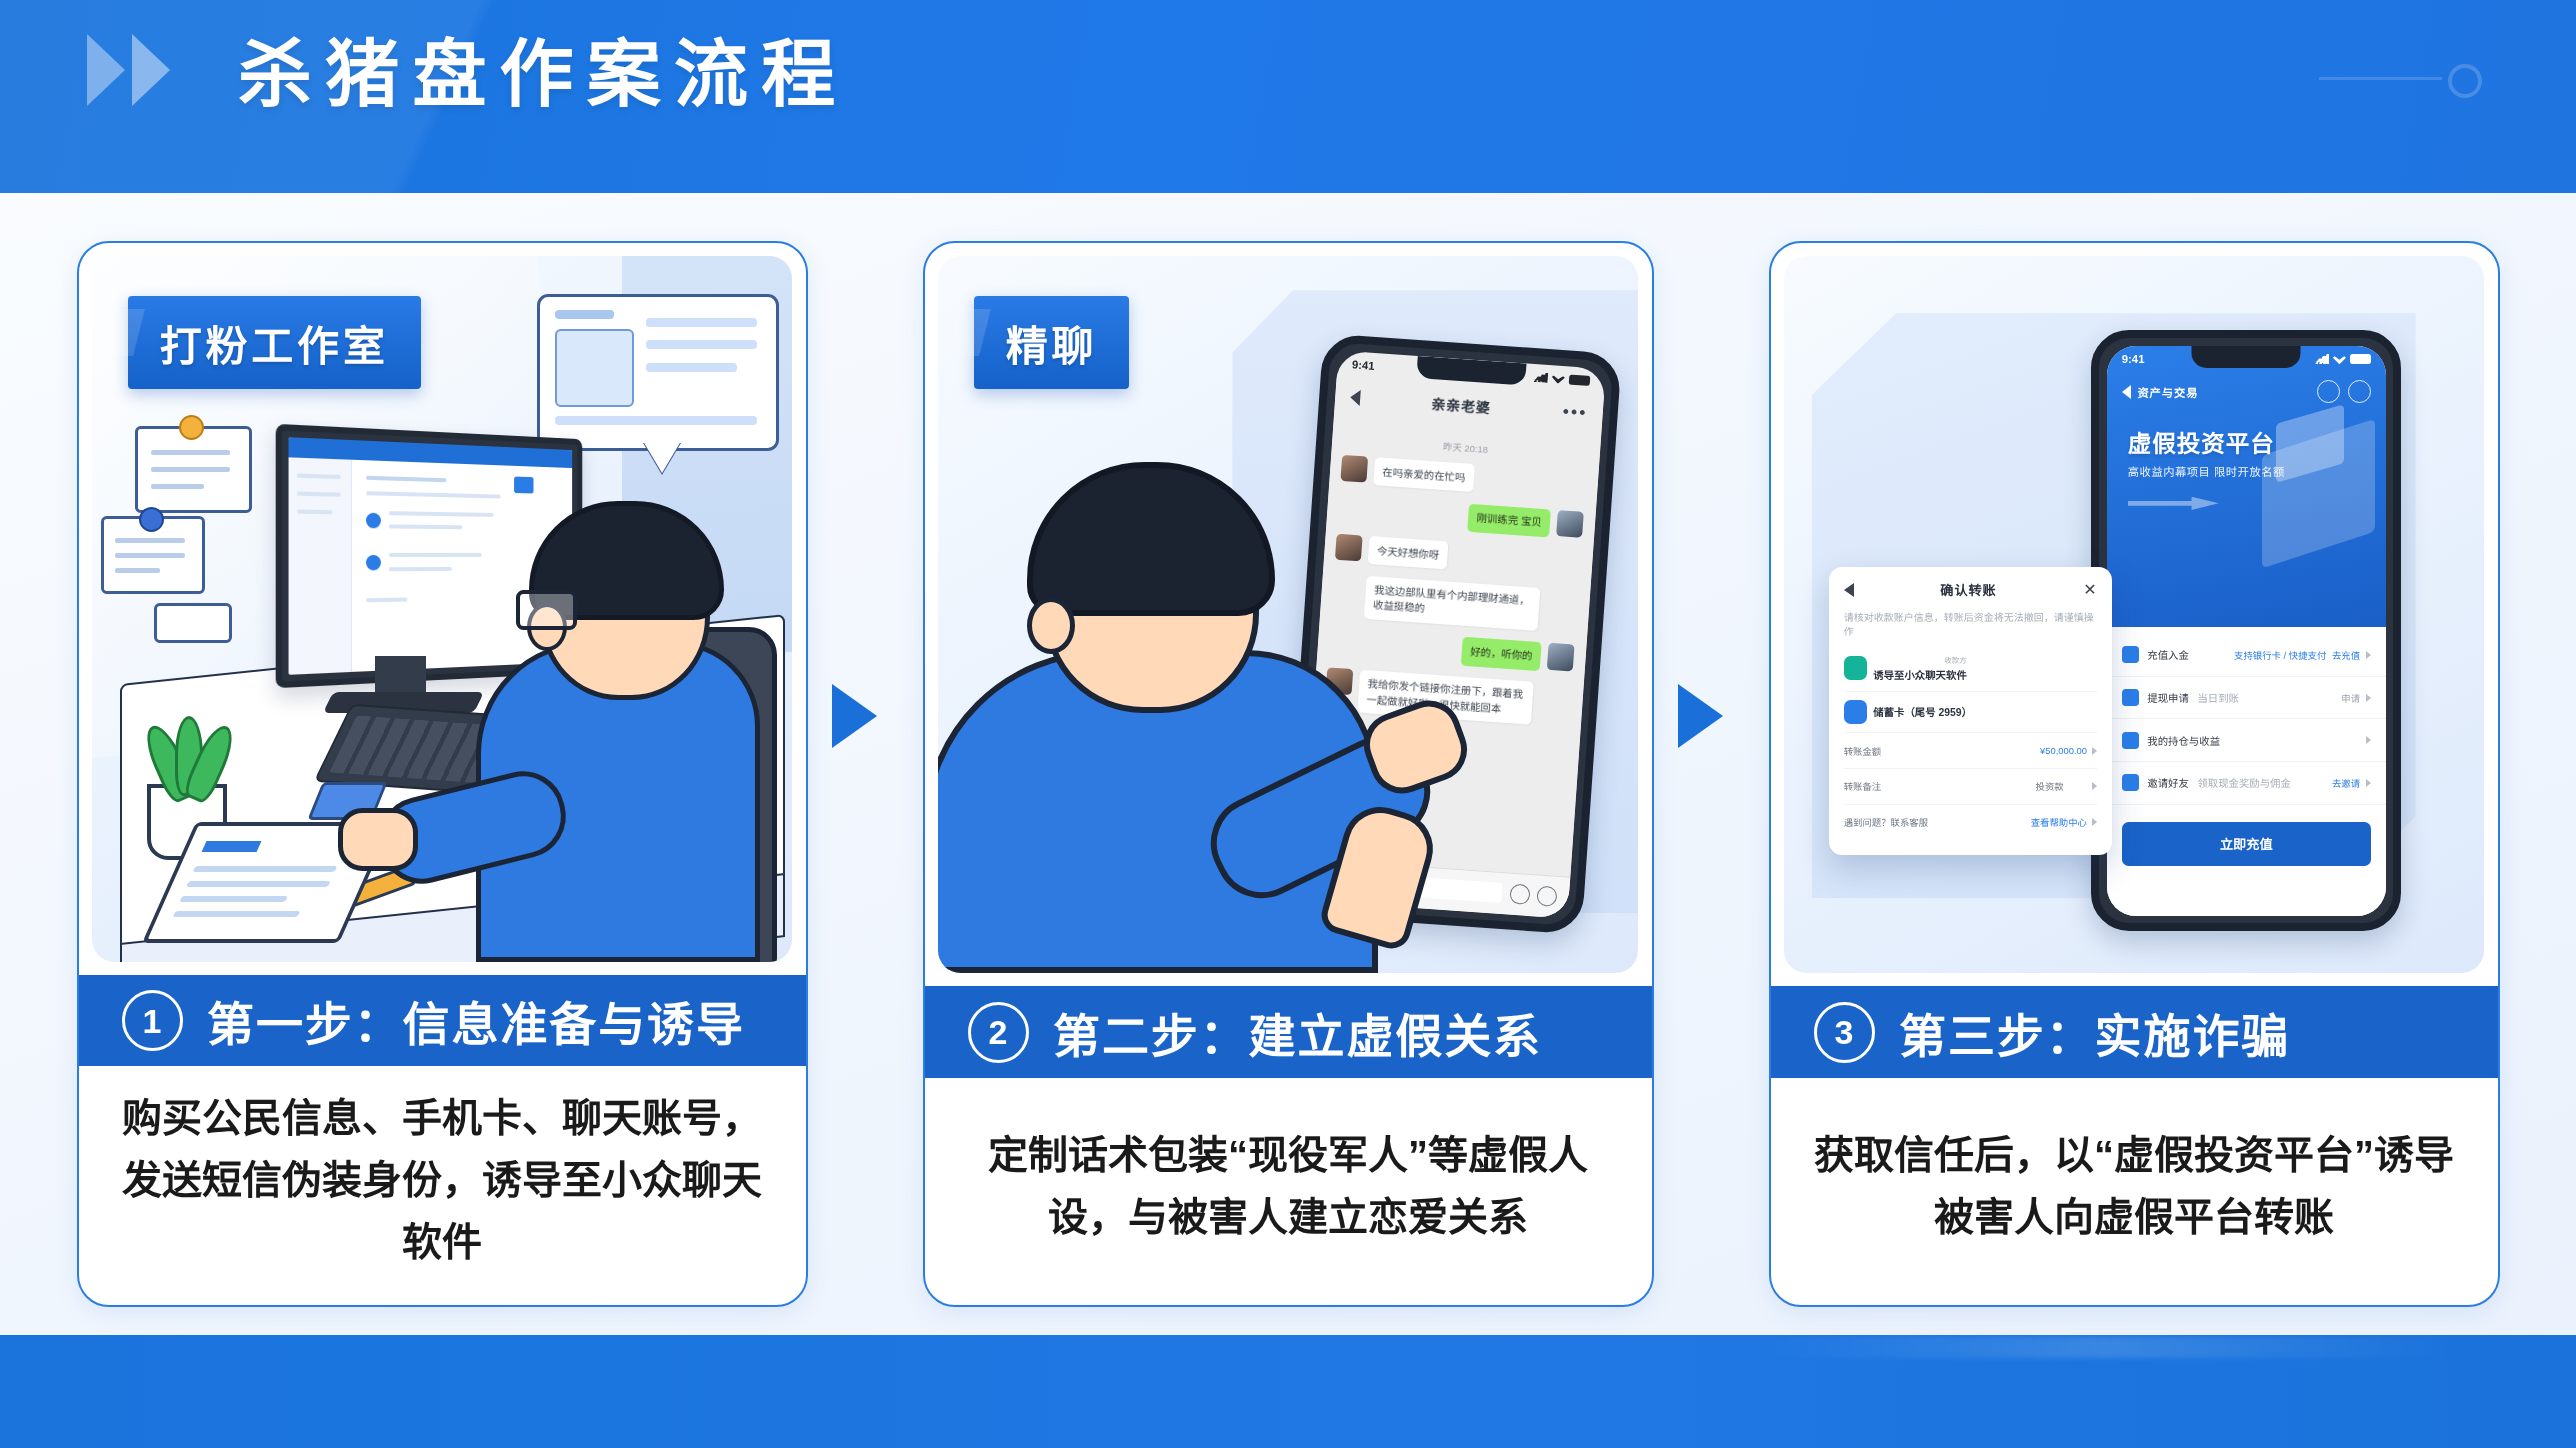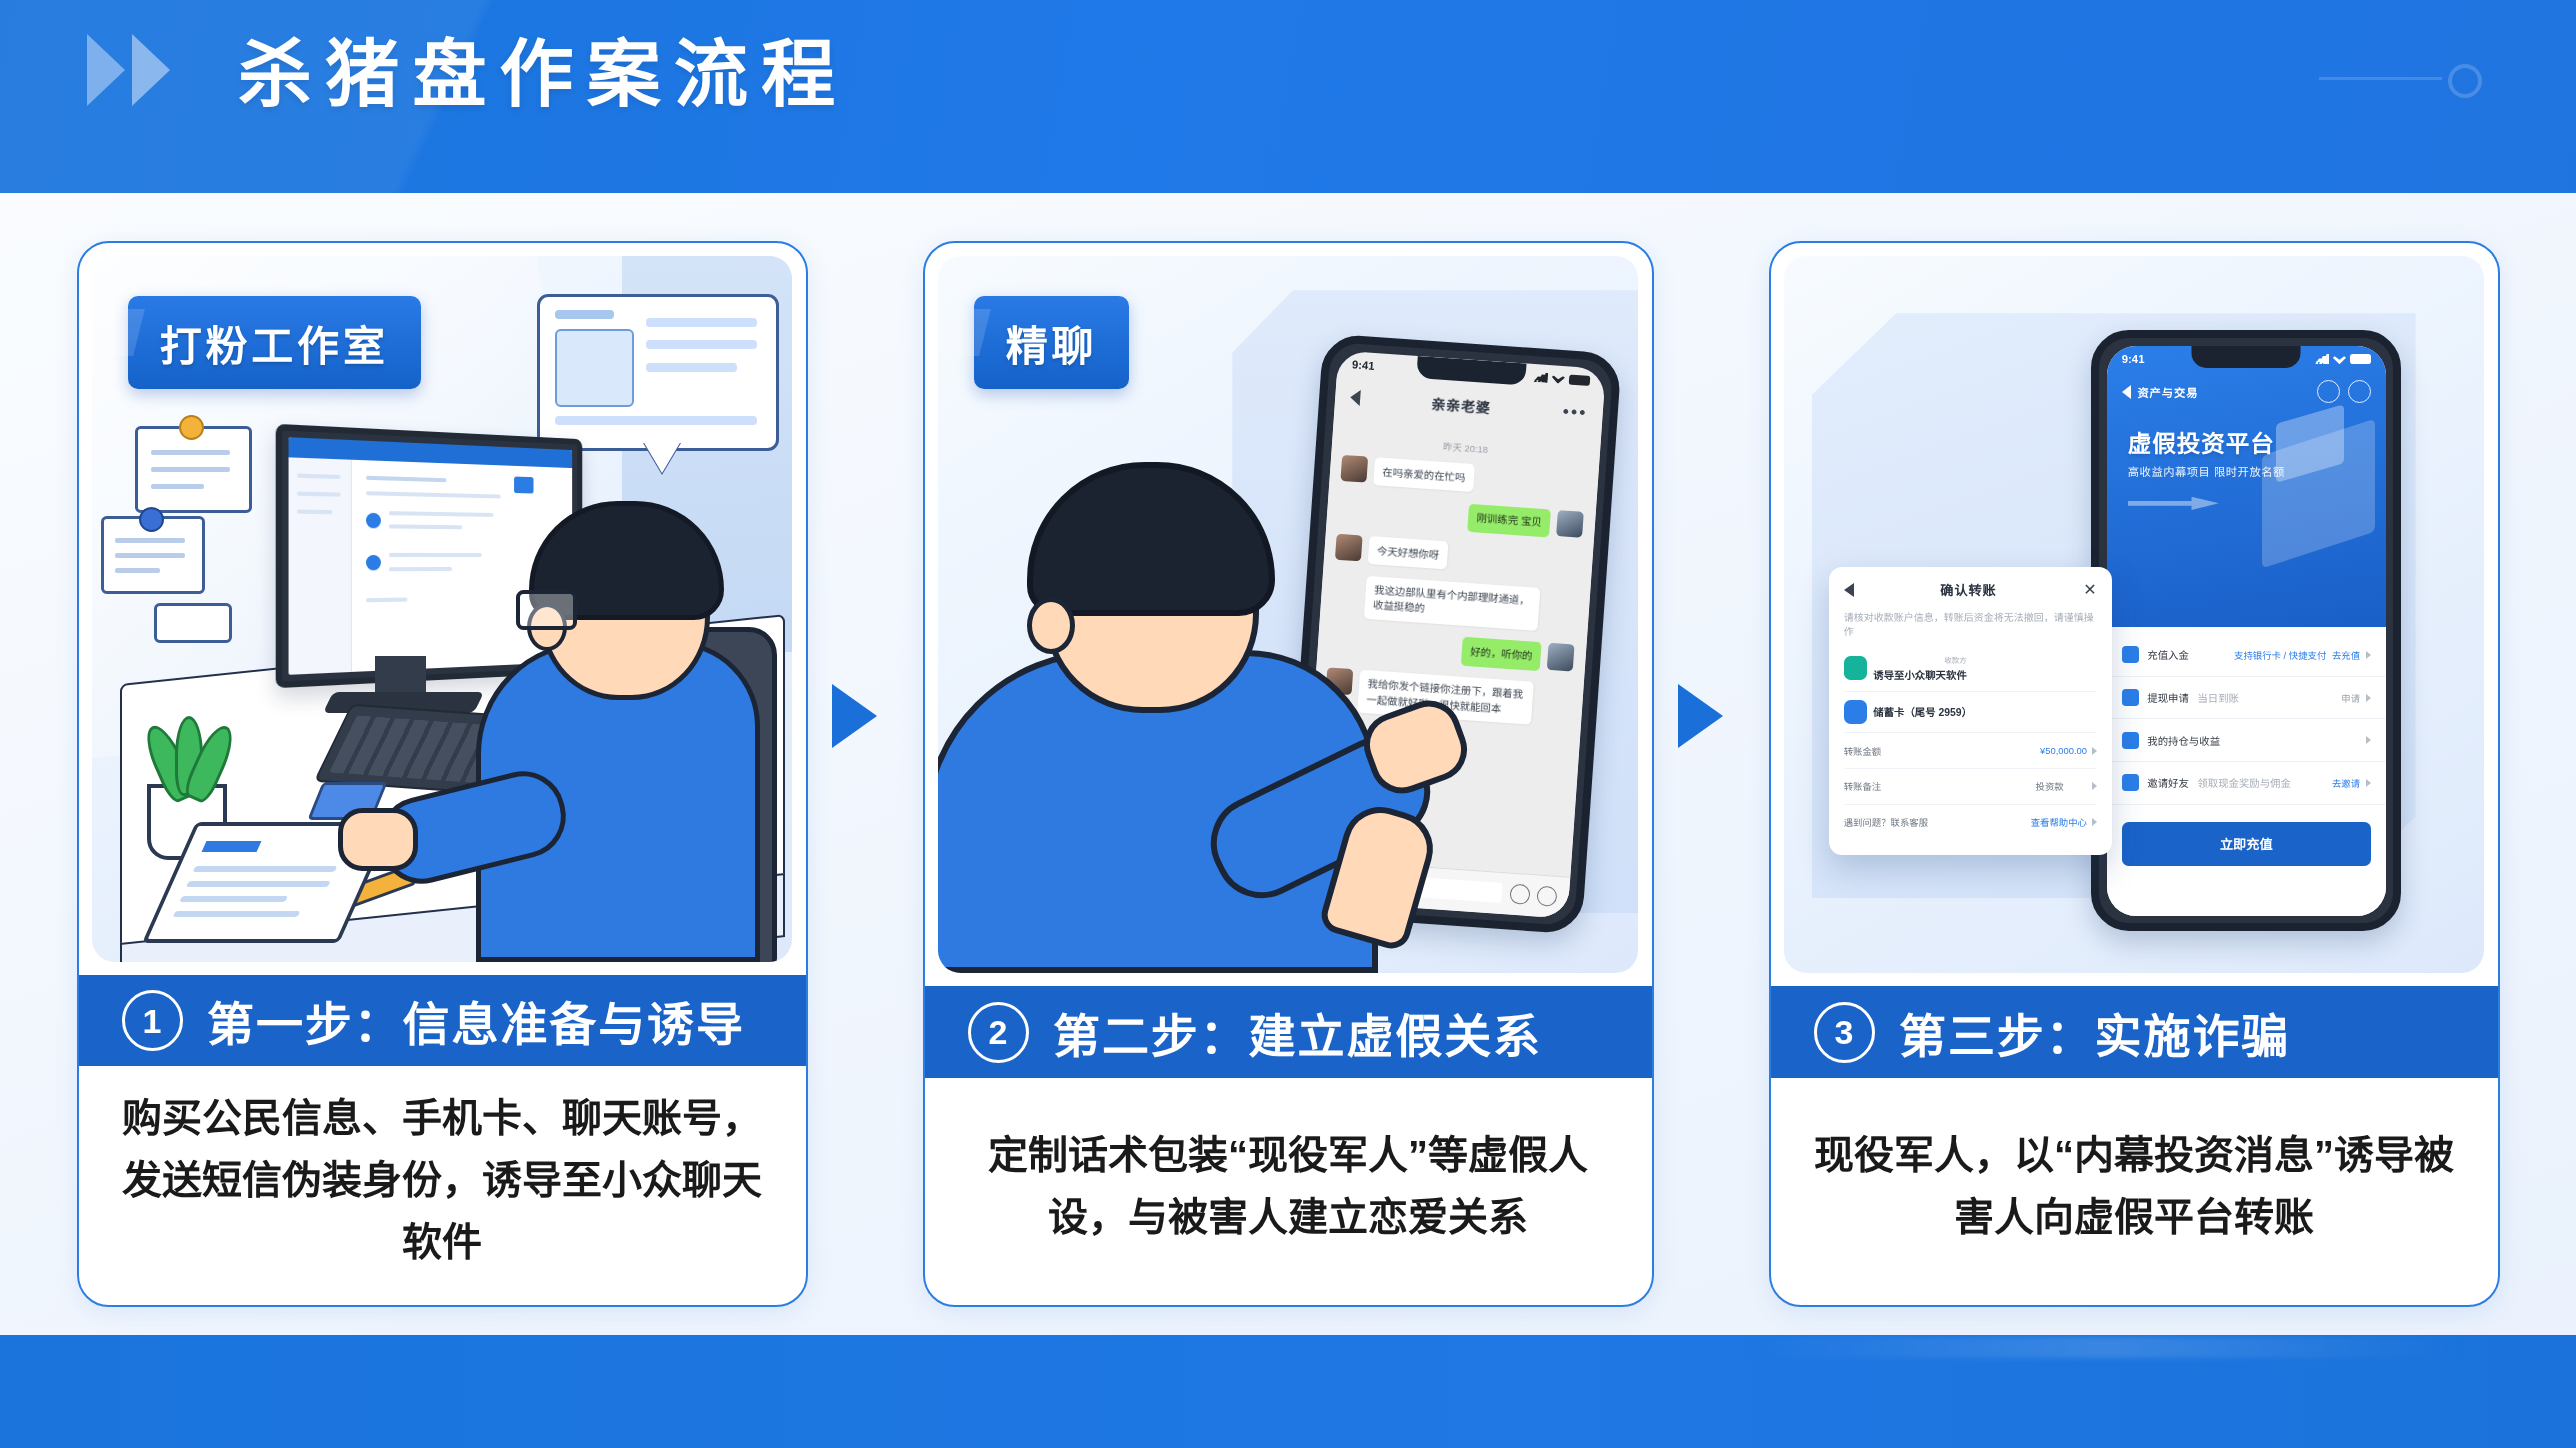--- a/index.html
+++ b/index.html
@@ -60,21 +60,21 @@
   .illus-wall{position:absolute;right:0;top:0;width:170px;height:396px;
     background:linear-gradient(180deg,#cfe0f7,#bed5f3);opacity:.85;}
   .illus-diag{position:absolute;left:-57px;top:-57px;width:528px;height:528px;
     background:linear-gradient(135deg,rgba(255,255,255,.75),rgba(255,255,255,0));
     transform:rotate(-8deg);}
 
   
   .badge{position:absolute;left:36px;top:40px;z-index:7;
     background:linear-gradient(180deg,#2a7ae6,#1462c9);
     color:#fff;font-size:42px;font-weight:bold;letter-spacing:3.8px;
-    padding:16px 32px;border-radius:10px;
+    padding:16px 32px;border-radius:4px;
     box-shadow:0 5.7px 15px rgba(20,80,180,.28);
     text-shadow:0 1.9px 3.8px rgba(0,0,0,.18);}
   .badge-tick{position:absolute;left:-21px;top:13.2px;width:32px;height:47px;
     background:rgba(255,255,255,.14);transform:skewX(-14deg);}
 
   
   .step-banner{height:92px;background:#1a63c8;display:flex;align-items:center;
     padding:0 0 0 43px;gap:24.5px;}
   .step-num{width:55px;height:55px;min-width:55px;border-radius:50%;
     border:3.8px solid #ffffff;color:#ffffff;
@@ -628,21 +628,21 @@
               <span class="chevr"></span>
             </span>
           </div>
         </div>
       </div>
 
       <div class="step-banner">
         <div class="step-num">3</div>
         <div class="step-title">第三步：实施诈骗</div>
       </div>
-      <div class="step-desc">现役军人，以“内幕投资消息”诱导被害人向虚假平台转账</div>
+      <div class="step-desc">获取信任后，以“虚假投资平台”诱导被害人向虚假平台转账</div>
     </div>
 
   </div>
 
   <div class="footer">
     <div class="footer-haze"></div>
   </div>
 
 </div>
 

